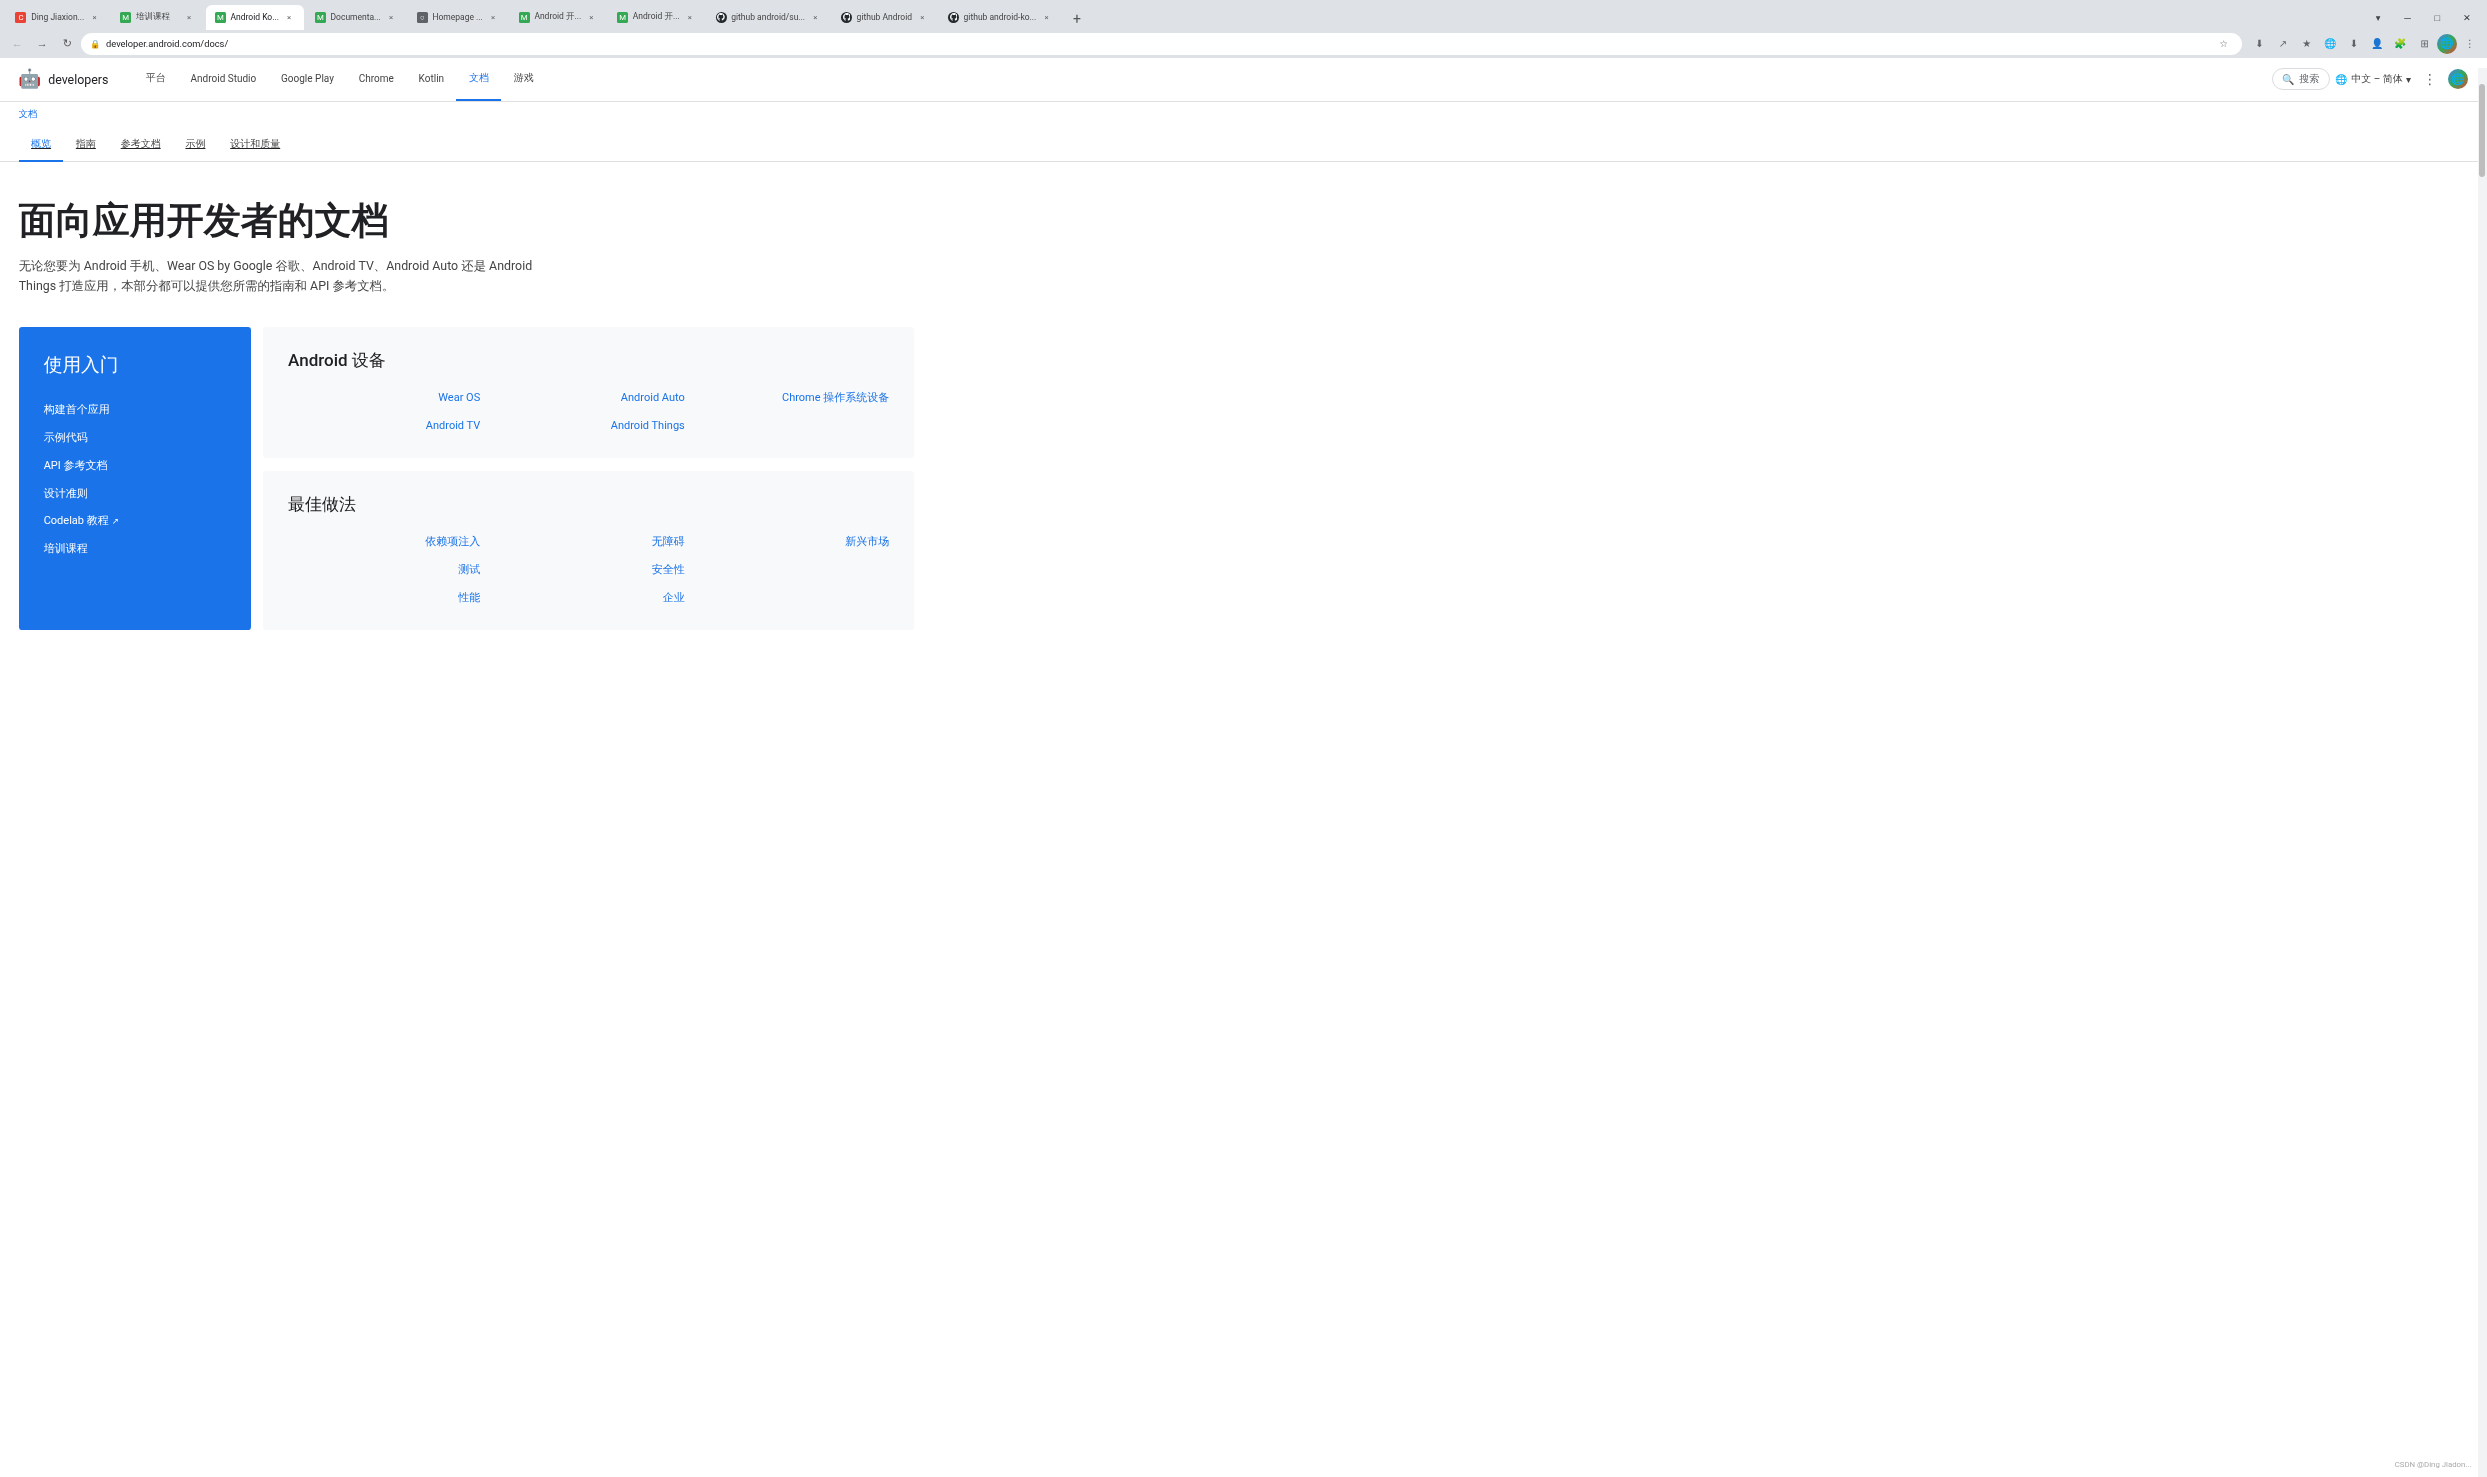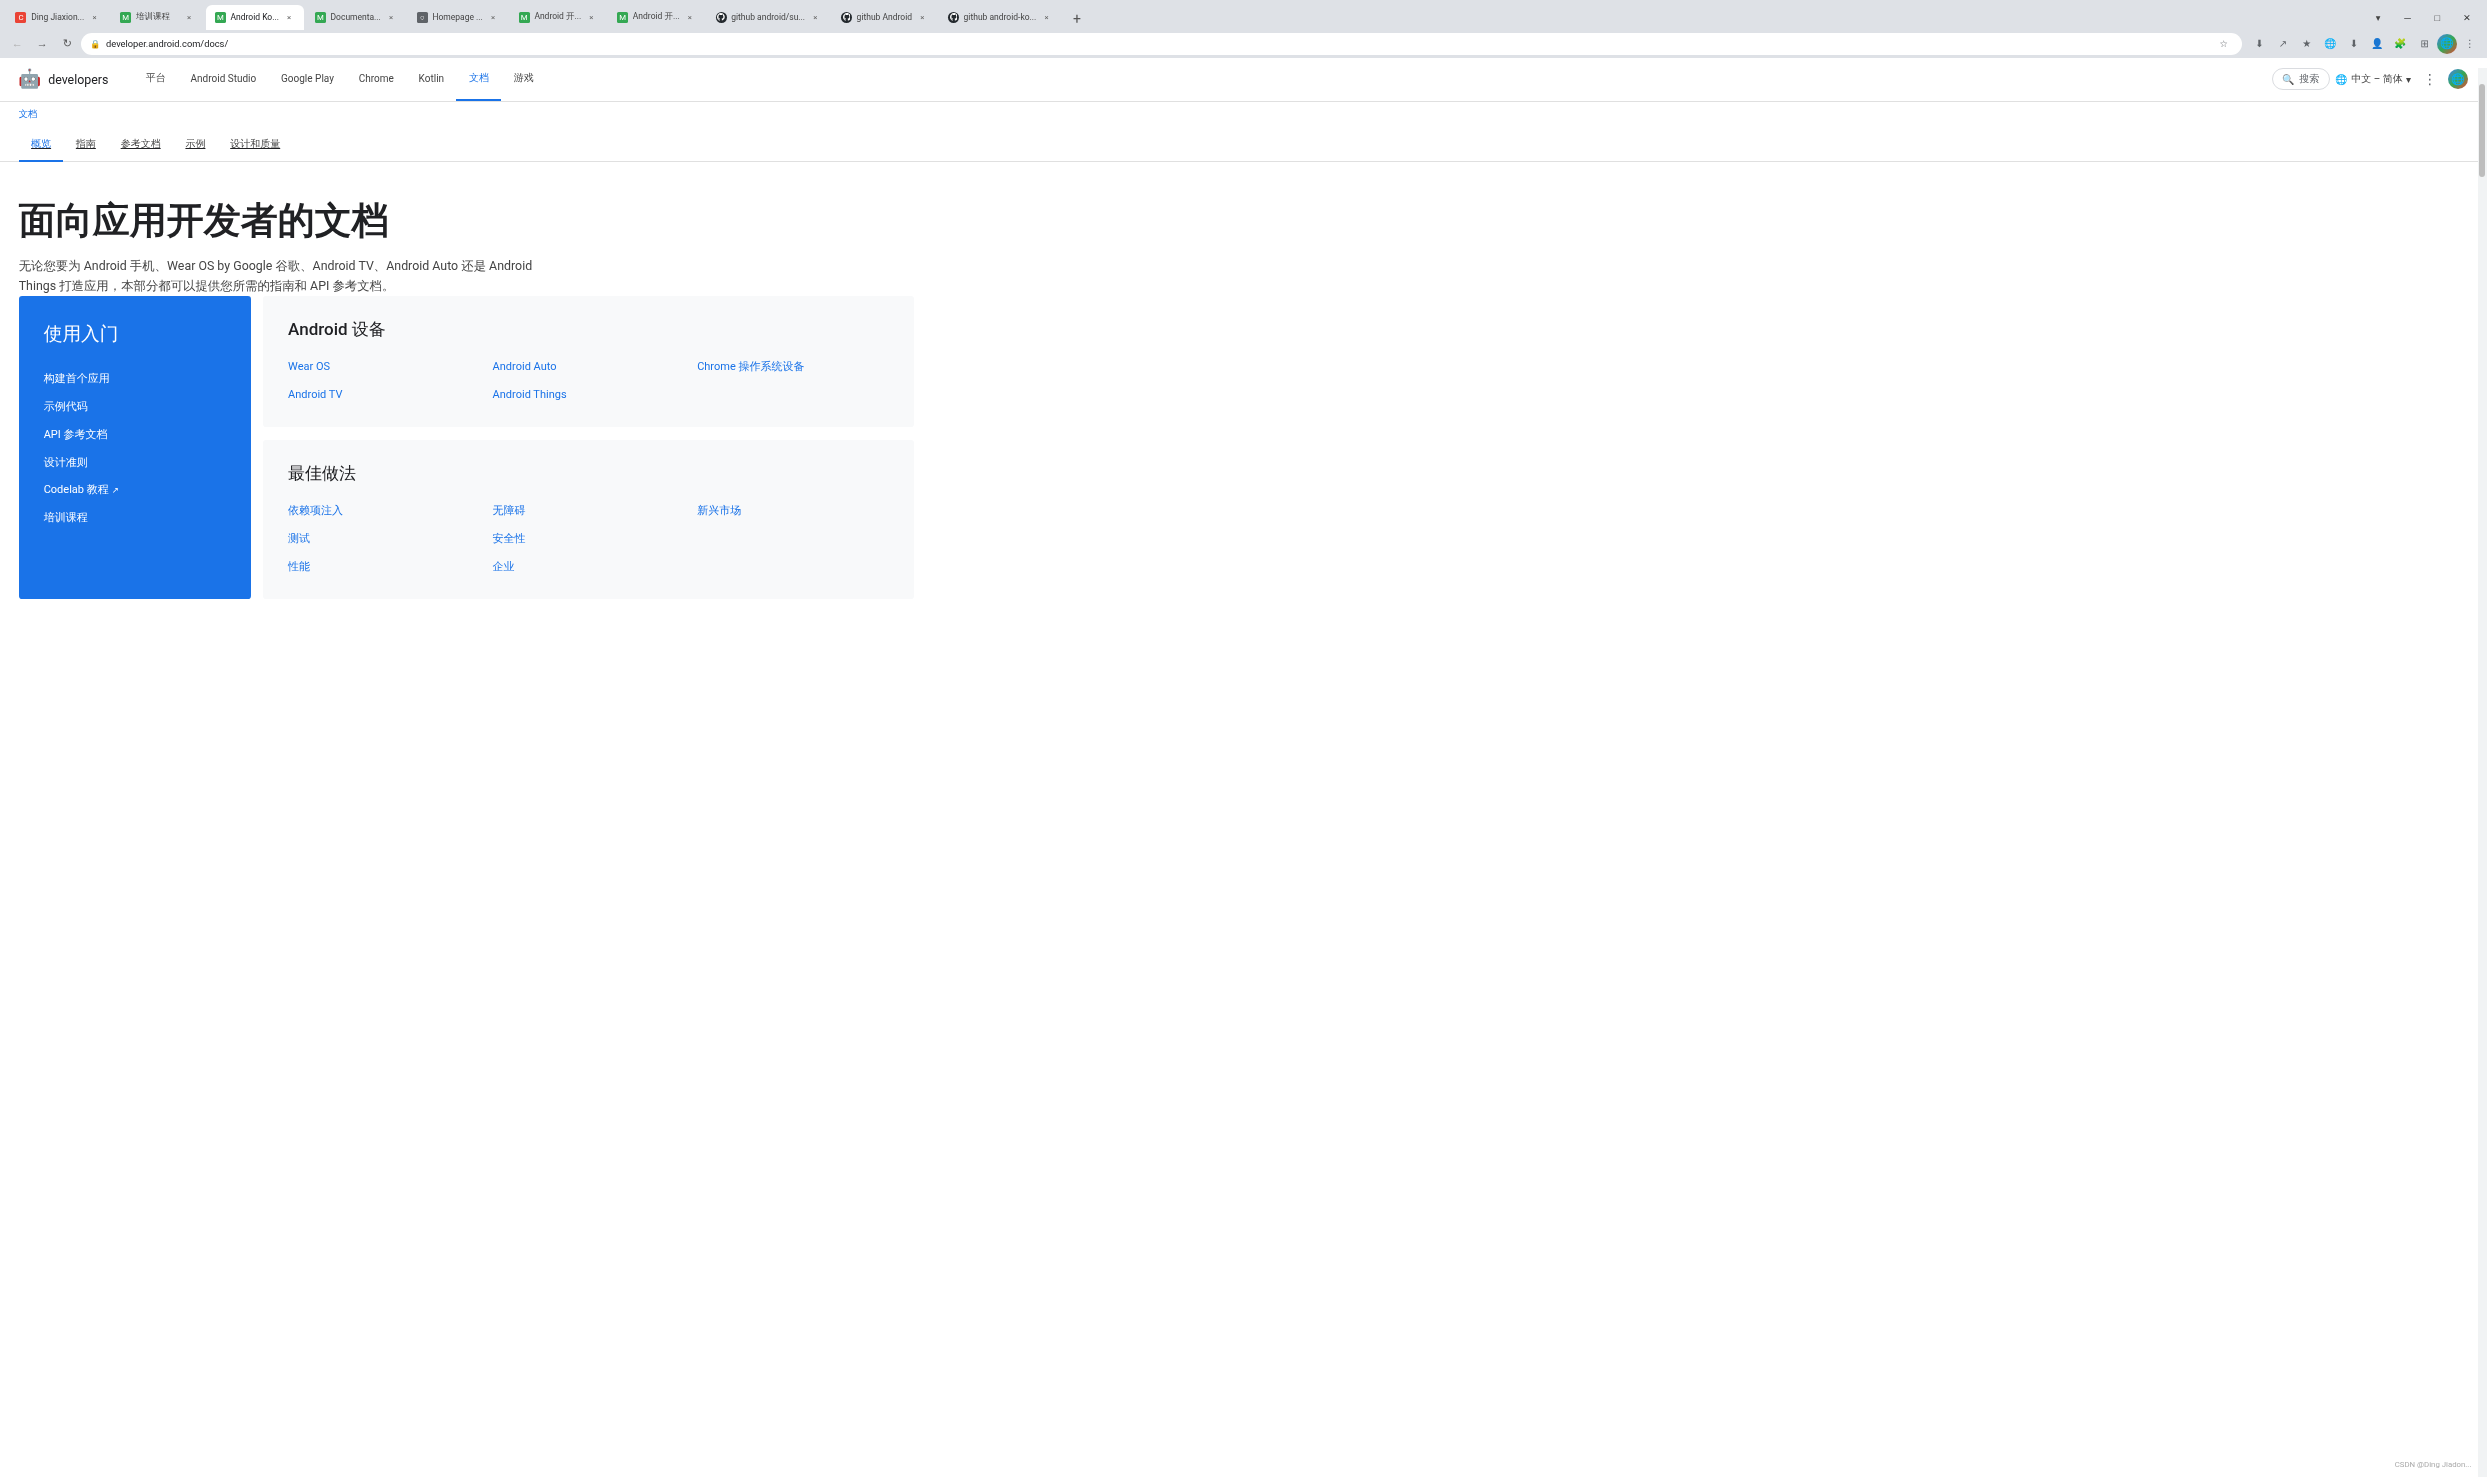--- a/index.html
+++ b/index.html
@@ -284,20 +284,21 @@
       font-weight: 700;
       color: #202124;
       line-height: 1.2;
       margin-bottom: 12.4px;
     }
     .hero-subtitle {
       font-size: 12.4px;
       color: #444;
       line-height: 1.6;
       max-width: 544px;
+      margin-bottom: 31px;
     }
 
     
     .cards-row {
       display: flex;
       gap: 12.4px;
       align-items: stretch;
     }
 
     .getting-started-card {
@@ -350,20 +351,21 @@
       grid-template-columns: repeat(3, 1fr);
       gap: 6.2px 12.4px;
     }
     .card-link {
       font-size: 11px;
       color: #1a73e8;
       text-decoration: none;
       cursor: pointer;
       padding: 3.1px 0;
       line-height: 1.4;
+      text-align: right;
     }
 
     
     .page-scrollbar {
       position: fixed;
       right: 0;
       top: 68px;
       bottom: 0;
       width: 9.3px;
       background: #f1f3f4;

